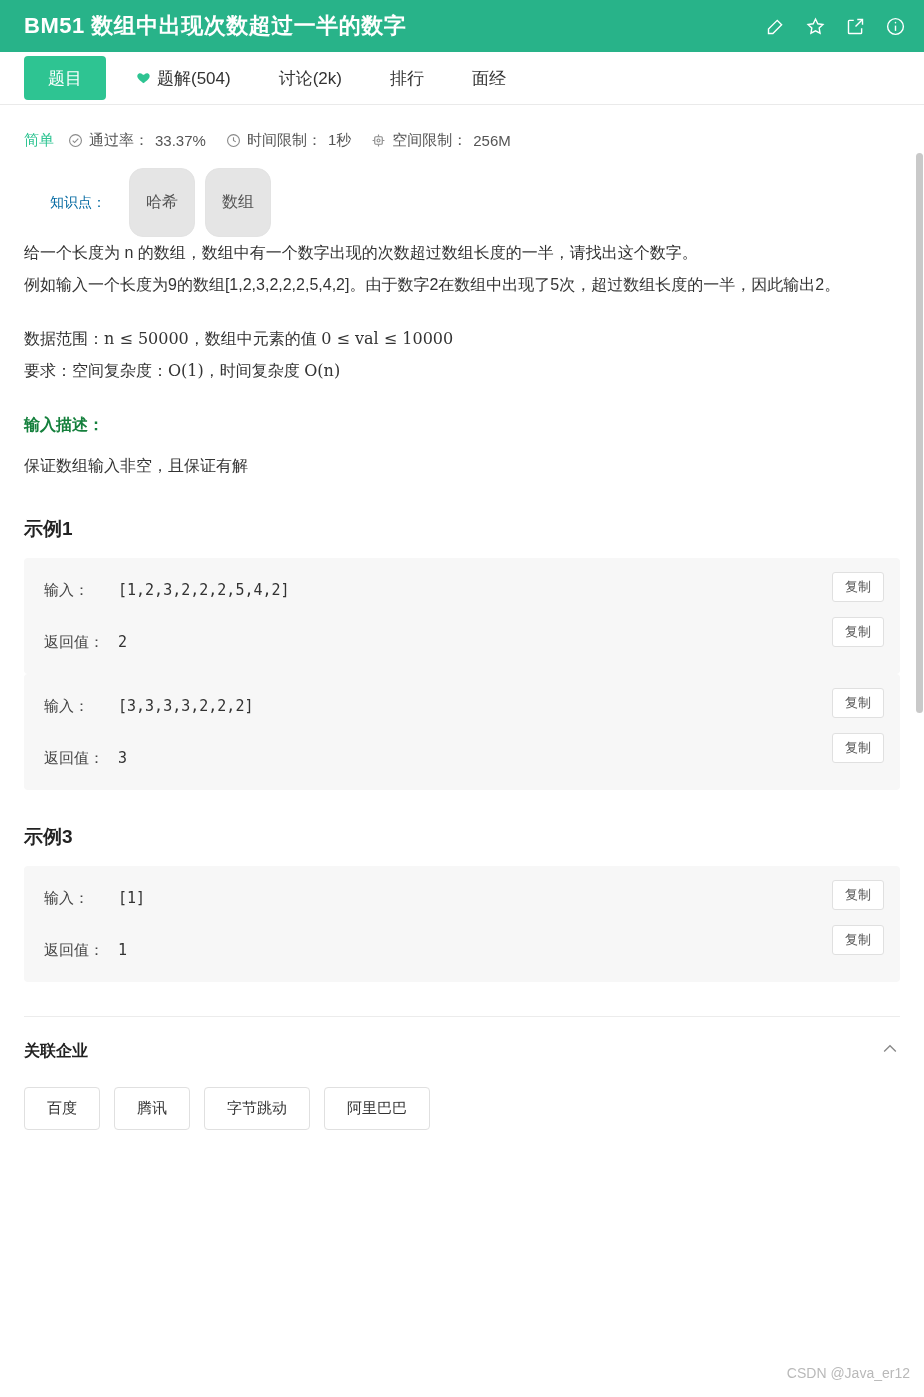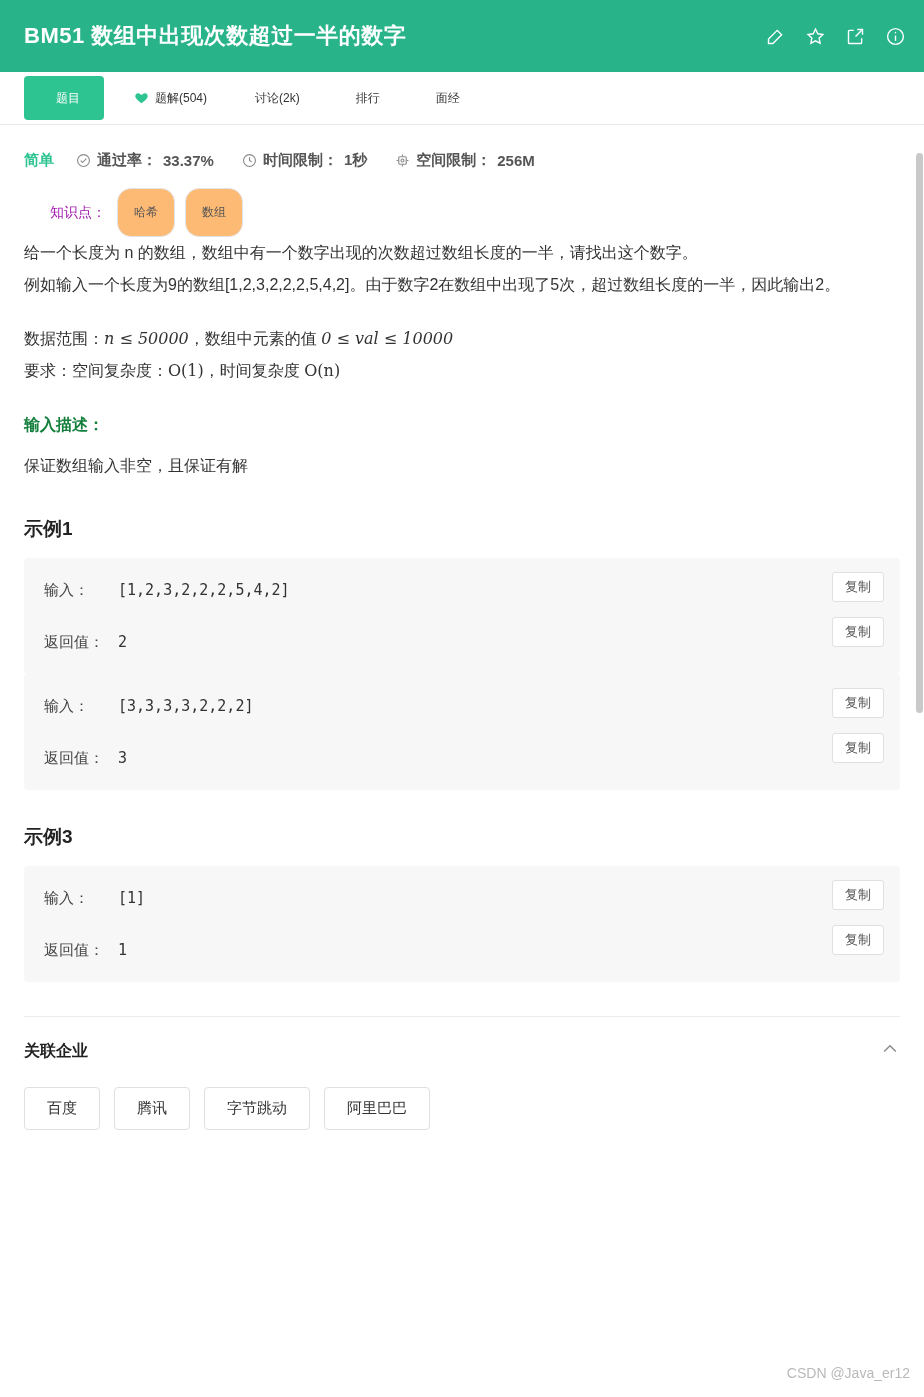--- a/index.html
+++ b/index.html
@@ -6,21 +6,21 @@
   html, body {
     margin: 0; padding: 0;
     width: 924px; height: 1397px;
     background: #ffffff;
     font-family: "Liberation Sans", sans-serif;
   }
   body { position: relative; overflow: hidden; }
 
   
   .header {
-    height: 72px;
+    height: 52px;
     background: #28b389;
     color: #fff;
     display: flex;
     align-items: center;
     padding: 0 18px 0 24px;
   }
   .header-title {
     font-size: 22px;
     font-weight: bold;
     letter-spacing: 0.5px;
@@ -40,23 +40,23 @@
     height: 53px;
     background: #ffffff;
     border-bottom: 1px solid #eaeaea;
     display: flex;
     align-items: stretch;
     padding-left: 24px;
   }
   .tab {
     display: flex;
     align-items: center;
-    justify-content: flex-end;
+    justify-content: flex-start;
     gap: 6px;
-    font-size: 12px;
+    font-size: 17px;
     color: #333;
     padding: 0 24px;
     min-width: 80px;
     cursor: pointer;
   }
   .tab.active {
     background: #2ec492;
     color: #ffffff;
     border-radius: 4px;
     margin: 4px 0;
@@ -65,46 +65,44 @@
   .tab .heart { color: #2ec492; font-size: 15px; line-height: 1; }
   .tab-gap { width: 6px; }
 
   
   .content {
     padding: 0 24px;
   }
   .meta-row {
     display: flex;
     align-items: flex-end;
-    gap: 8px;
     font-size: 15px;
     color: #4a4a4a;
     padding-top: 26px;
-    font-weight: bold;
   }
   .meta-diff { color: #2ec492; margin-right: 14px; font-size: 15px; }
   .meta-item { display: flex; align-items: center; gap: 6px; margin-right: 20px; color: #555; }
   .meta-item svg { display: block; }
 
   .kp-row {
     display: flex;
     align-items: center;
     gap: 10px;
     margin-top: 18px;
     padding-left: 26px;
     font-size: 14px;
     color: #555;
   }
-  .kp-label { color: #a21caf; font-size: 14px; margin-right: 1px; }
+  .kp-label { color: #0369a1; font-size: 14px; margin-right: 13px; }
   .kp-tag {
     border: 1px solid #e3e3e3;
-    background: #fdba74;
+    background: #e5e5e5;
     border-radius: 14px;
-    padding: 15px 16px;
-    font-size: 12px;
+    padding: 23px 16px;
+    font-size: 16px;
     color: #555;
   }
 
   
   .sec-title {
     font-size: 19px;
     font-weight: bold;
     color: #222;
     margin: 34px 0 16px;
   }
@@ -115,21 +113,21 @@
     margin: 28px 0 14px;
   }
   p.desc {
     font-size: 16px;
     line-height: 32px;
     color: #333;
     margin: 0;
   }
   .desc + .desc { margin-top: 0; }
   .spacer-20 { height: 22px; }
-  .mathy { font-family: "DejaVu Serif", serif; font-style: italic; }
+  .mathy { font-family: "DejaVu Serif", serif; }
   .mathy-up { font-family: "DejaVu Serif", serif; font-style: normal; }
 
   
   .example-box {
     background: #f7f7f7;
     border-radius: 4px;
     padding: 18px 20px;
     position: relative;
   }
   .ex-line {

